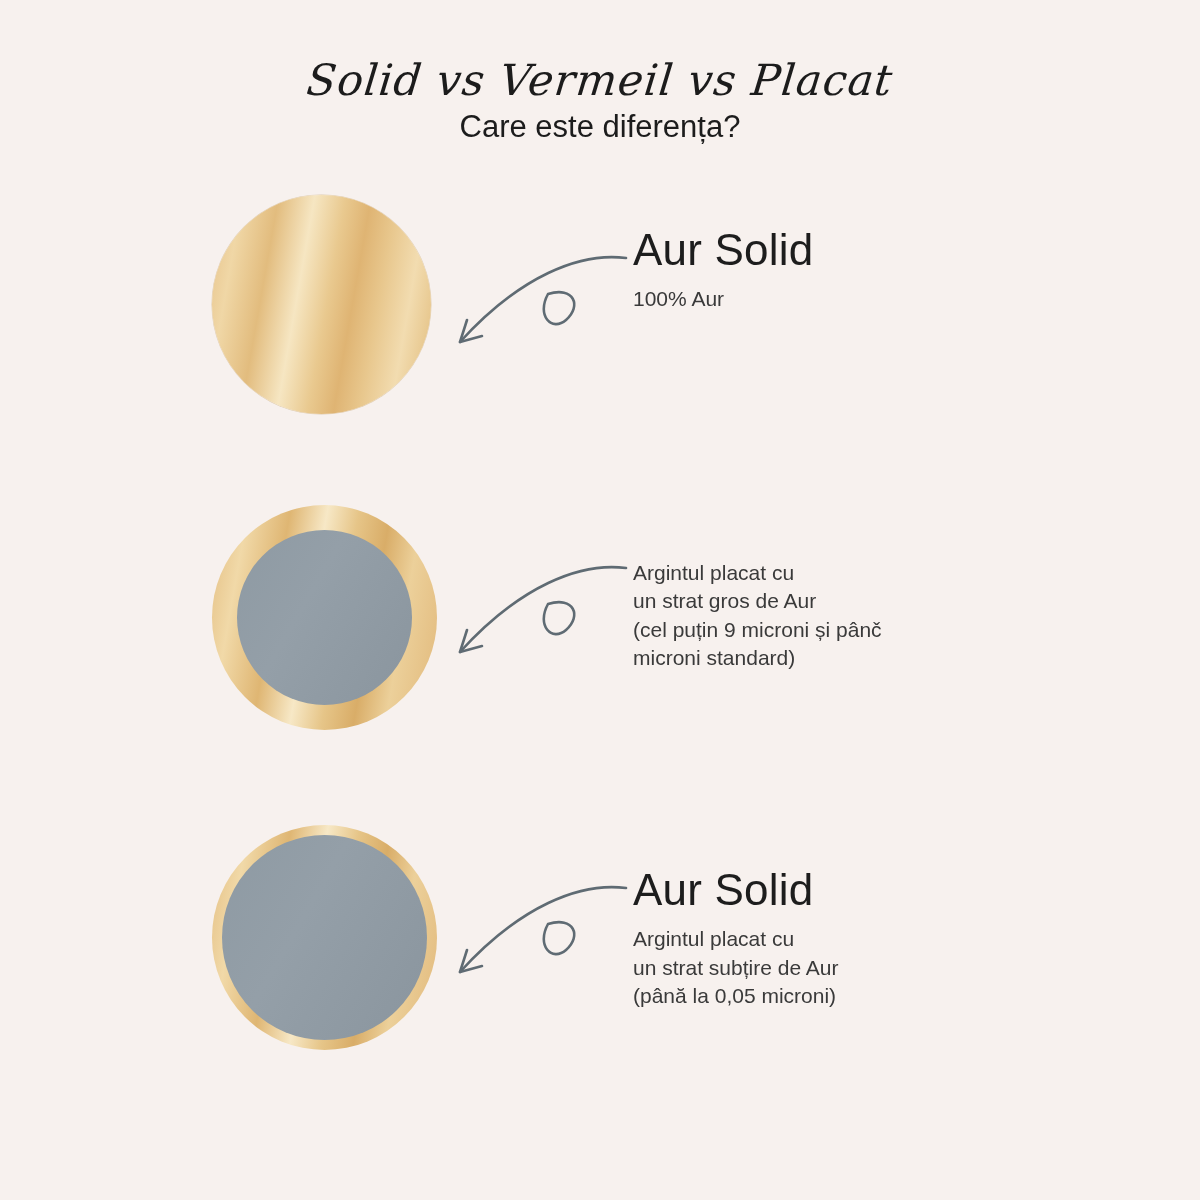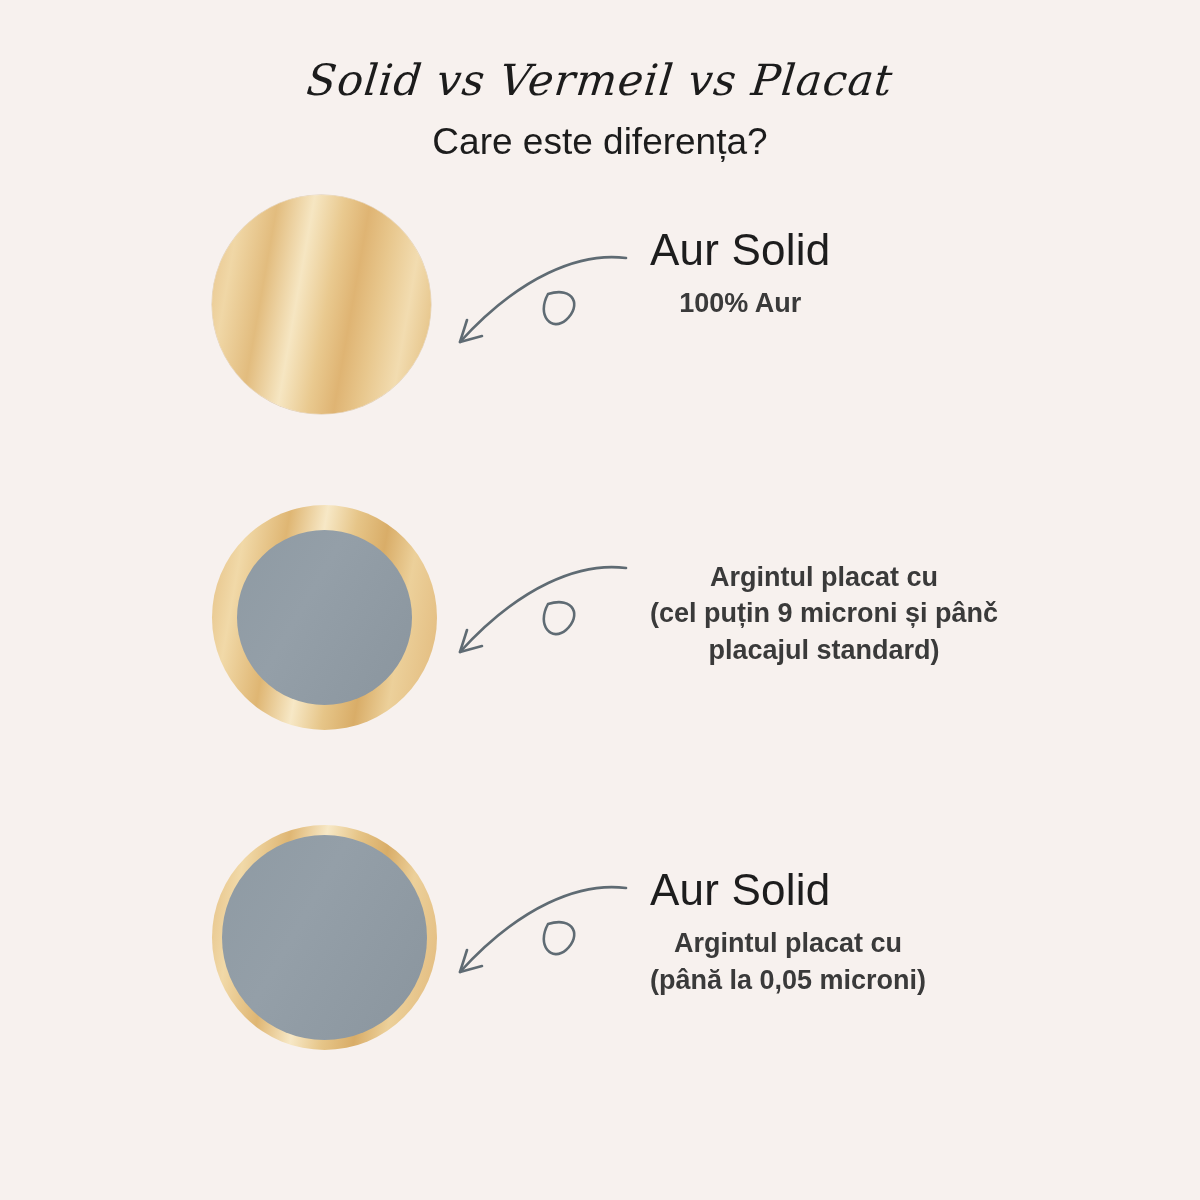--- a/index.html
+++ b/index.html
@@ -27,23 +27,23 @@
     margin-top: 55px;
     font-family: "DejaVu Serif", serif;
     font-style: italic;
     font-size: 43px;
     letter-spacing: 1px;
     color: #1c1c1c;
     font-weight: 400;
     transform: skewX(-6deg);
   }
   .title-sub {
-    margin-top: 16px;
+    margin-top: 4px;
     font-family: "Liberation Sans", sans-serif;
-    font-size: 37px;
+    font-size: 31px;
     color: #1c1c1c;
     font-weight: 400;
   }
 
   
   .row {
     position: absolute;
     left: 0;
     width: 1200px;
   }
@@ -107,37 +107,36 @@
   .arrow {
     position: absolute;
     left: 430px;
     top: 55px;
     pointer-events: none;
   }
 
   
   .textblock {
     position: absolute;
-    left: 650px;
+    left: 633px;
   }
   .label {
     font-size: 44px;
     color: #1d1d1d;
     font-weight: 400;
     letter-spacing: .2px;
     line-height: 1.05;
     margin: 0;
   }
   .desc {
     margin-top: 12px;
-    font-size: 27px;
+    font-size: 21px;
     line-height: 1.35;
     color: #3a3a3a;
-    font-weight: 700;
-    text-align: center;
+    font-weight: 400;
   }
   .desc div { white-space: pre; }
 
   #text-solid   { top: 32px; }
   #text-vermeil { top: 42px; }
   #text-placat  { top: 42px; }
 </style>
 </head>
 <body>
 
@@ -176,22 +175,23 @@
 
   <svg class="arrow" width="200" height="120" viewBox="0 0 200 120">
     <path d="M196 8 C150 2 90 26 30 92" fill="none" stroke="#5f6b73" stroke-width="2.6" stroke-linecap="round"></path>
     <path d="M118 44 C144 36 152 56 136 70 C122 82 106 66 118 44 Z" fill="none" stroke="#5f6b73" stroke-width="2.6" stroke-linecap="round"></path>
     <path d="M30 92 L52 86 M30 92 L37 70" fill="none" stroke="#5f6b73" stroke-width="2.6" stroke-linecap="round"></path>
   </svg>
 
   <div class="textblock" id="text-vermeil">
     <div class="desc">
       <div>Argintul placat cu</div>
+      <div>un strat gros de Aur</div>
       <div>(cel puțin 9 microni și pânč</div>
-      <div>placajul standard)</div>
+      <div>microni standard)</div>
     </div>
   </div>
 </div>
 
 <div class="row" id="row-placat">
 
   <div class="disc-wrap">
     <div class="disc disc-ring">
       <div class="core core-thin"></div>
     </div>
@@ -200,16 +200,17 @@
   <svg class="arrow" width="200" height="120" viewBox="0 0 200 120">
     <path d="M196 8 C150 2 90 26 30 92" fill="none" stroke="#5f6b73" stroke-width="2.6" stroke-linecap="round"></path>
     <path d="M118 44 C144 36 152 56 136 70 C122 82 106 66 118 44 Z" fill="none" stroke="#5f6b73" stroke-width="2.6" stroke-linecap="round"></path>
     <path d="M30 92 L52 86 M30 92 L37 70" fill="none" stroke="#5f6b73" stroke-width="2.6" stroke-linecap="round"></path>
   </svg>
 
   <div class="textblock" id="text-placat">
     <div class="label">Aur Solid</div>
     <div class="desc">
       <div>Argintul placat cu</div>
+      <div>un strat subțire de Aur</div>
       <div>(până la 0,05 microni)</div>
     </div>
   </div>
 </div>
 
 </body></html>

